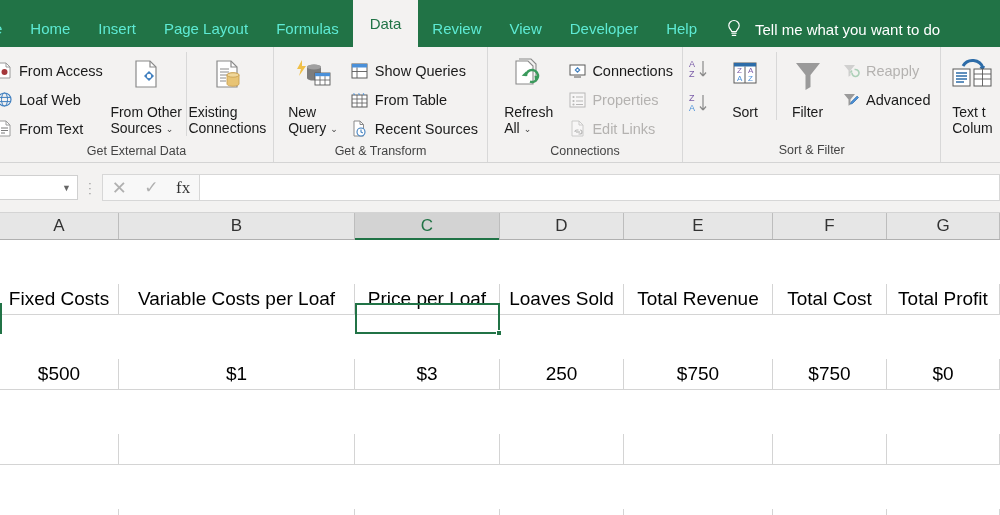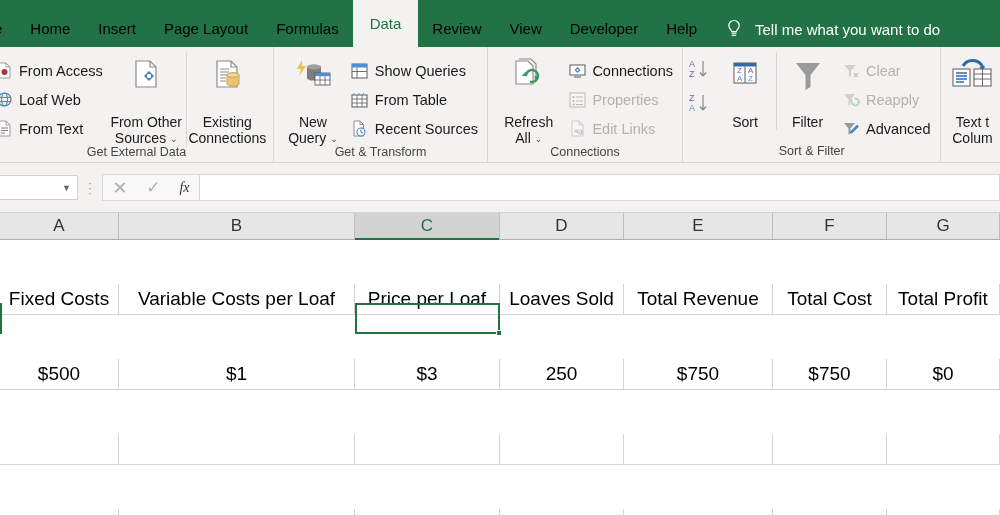--- a/index.html
+++ b/index.html
@@ -13,21 +13,21 @@
   
   .tabbar {
     height: 47px;
     background: #217346;
     display: flex;
     align-items: flex-end;
     position: relative;
   }
   .tab {
     font-size: 15px;
-    color: #000000;
+    color: #5eead4;
     padding: 0 14px;
     height: 36px;
     line-height: 36px;
     white-space: nowrap;
     cursor: default;
   }
   .tab.first { padding-left: 0; margin-left: -6px; }
   .tab.active {
     background: #f3f2f1;
     color: #217346;
@@ -81,22 +81,22 @@
   .bigbtn {
     width: 78px;
     display: flex;
     flex-direction: column;
     align-items: center;
     padding-top: 4px;
     cursor: default;
   }
   .bigbtn .ic { height: 42px; display: flex; align-items: center; justify-content: center; }
   .bigbtn .lbl {
-    font-size: 14px; color: #1a1a1a; text-align: center;
-    line-height: 16px; margin-top: 16px;
+    font-size: 14px; color: #1a1a1a; 
+    line-height: 16px; margin-top: 6px;
   }
   .caret { font-size: 9px; color: #444; vertical-align: middle; }
 
   
   .smallcol { display: flex; flex-direction: column; padding-top: 4px; }
   .smallbtn {
     display: flex; align-items: center; gap: 6px;
     height: 29px; padding: 0 4px; cursor: default;
     white-space: nowrap;
   }
@@ -125,21 +125,21 @@
   .nb-caret { font-size: 9px; color: #666; }
   .dots { width: 24px; text-align: center; font-size: 13px; color: #9a9a9a; letter-spacing: 0; line-height: 5px; }
   .dots span { display: block; }
   .fbtns {
     width: 98px; height: 27px; background: #f8f8f8;
     border: 1px solid #d7d7d7;
     display: flex; align-items: center; justify-content: space-around;
   }
   .fb-x { font-size: 18px; color: #b0b0b0; line-height: 1; }
   .fb-ck { font-size: 17px; color: #b0b0b0; line-height: 1; }
-  .fb-fx { font-size: 14px; color: #333; font-family: "Liberation Serif", serif; font-style: italic; line-height: 1; }
+  .fb-fx { font-size: 17px; color: #333; font-family: "Liberation Serif", serif; line-height: 1; }
   .finput {
     flex: 1; height: 27px; background: #ffffff;
     border: 1px solid #d7d7d7; border-left: none; margin-right: 0;
   }
 
   
   .grid { position: relative; height: 302px; background: #ffffff; }
   .colhdr {
     height: 27px; display: flex; background: #e6e6e6;
     border-bottom: 1px solid #b0b0b0;
@@ -414,29 +414,20 @@
             <path d="M5 4h24l-9.5 12v12l-5 3V16z" fill="#9a9a9a"></path>
           </svg>
         </span>
         <span class="lbl">Filter</span>
       </div>
 
       <div class="smallcol">
         <div class="smallbtn disabled">
           <span class="sic">
             <svg width="17" height="16" viewBox="0 0 17 16">
-                <path d="M1 2h12l-5 6v5l-2 1.2V8z" fill="#9a9a9a"></path>
-                <path d="M11 10l4 4M15 10l-4 4" stroke="#7a7a7a" stroke-width="1.4"></path>
-              </svg>
-          </span>
-          <span class="slbl">Clear</span>
-        </div>
-        <div class="smallbtn disabled">
-          <span class="sic">
-            <svg width="17" height="16" viewBox="0 0 17 16">
                 <path d="M1 2h11l-4.5 5.5v5l-2 1.2V7.5z" fill="#9a9a9a"></path>
                 <path d="M9 10a3.5 3.5 0 1 0 2.5-3.4" fill="none" stroke="#3a9a5c" stroke-width="1.6"></path>
                 <path d="M9 6.8l.4 3-3-.4z" fill="#3a9a5c"></path>
               </svg>
           </span>
           <span class="slbl">Reapply</span>
         </div>
         <div class="smallbtn">
           <span class="sic">
             <svg width="17" height="16" viewBox="0 0 17 16">

